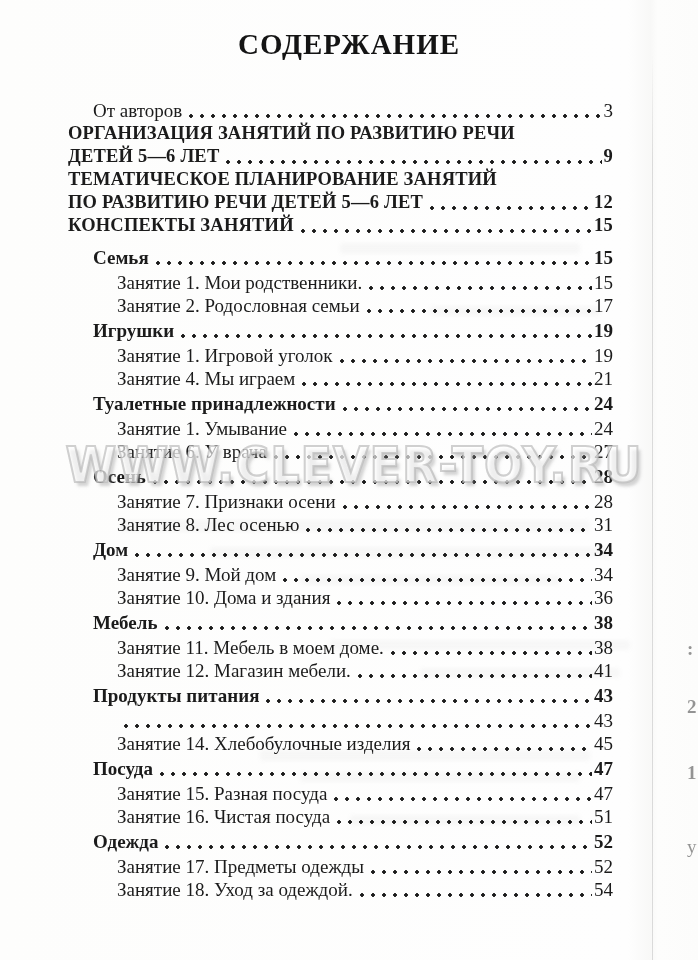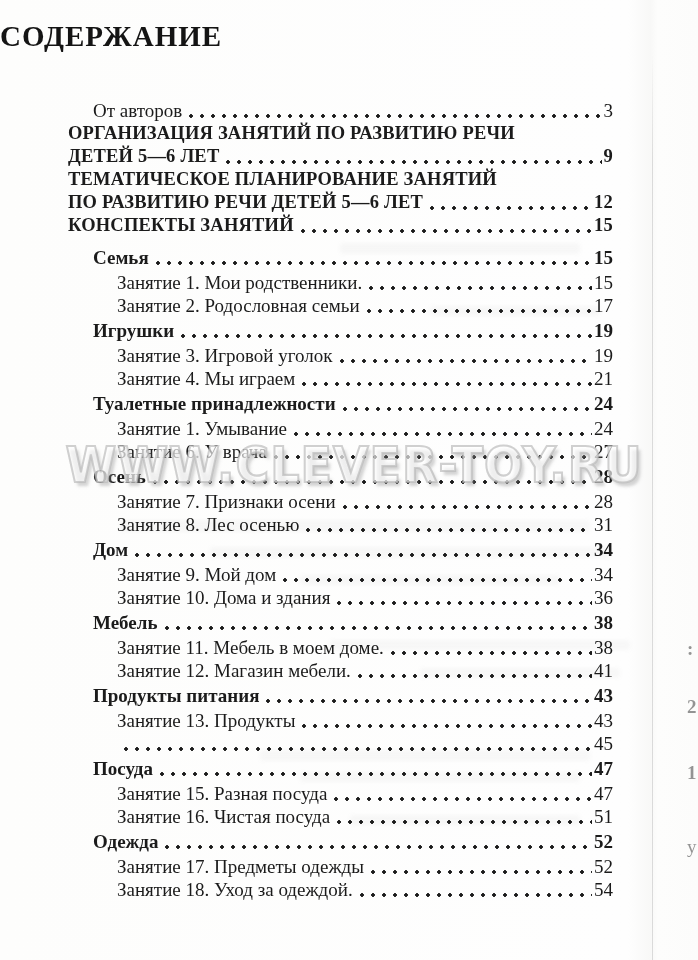--- a/index.html
+++ b/index.html
@@ -7,21 +7,21 @@
     width:698px; height:960px;
     background:#ffffff;
     font-family:"Liberation Serif","DejaVu Serif",serif;
   }
   .page {
     position:relative; width:698px; height:960px; overflow:hidden;
     background:linear-gradient(90deg,#fdfdfc 0%,#fefefe 90%,#f8f8f7 93.2%,#fdfdfc 94.2%,#fcfcfb 100%);
     color:#1b1b1b;
   }
   .page-title {
-    margin:0; padding-top:20px; 
+    margin:8px; padding-top:20px; text-align:center;
     font-size:29px; font-weight:bold; letter-spacing:1px; color:#141414;
   }
   .toc { position:absolute; left:68px; top:99px; width:545px; }
   .row { display:flex; height:23px; line-height:23px; font-size:19px; }
   .row .label { white-space:nowrap; }
   .row.note   { padding-left:25px;text-align:right; }
   .row.lesson { padding-left:49px;align-items:flex-end; }
   .row.section { padding-left:25px; font-weight:bold; margin-top:2px; margin-bottom:2px; }
   .row.chapter { font-weight:bold; font-size:18.5px; letter-spacing:0.2px; }
   .row.chapter.first-line { }
@@ -126,21 +126,21 @@
         <span class="label">Занятие 2. Родословная семьи</span>
         <span class="leader"></span>
         <span class="pagenum">17</span>
       </div>
       <div class="row section">
         <span class="label">Игрушки</span>
         <span class="leader"></span>
         <span class="pagenum">19</span>
       </div>
       <div class="row lesson">
-        <span class="label">Занятие 3. Игровой уголок</span>
+        <span class="label">Занятие 1. Игровой уголок</span>
         <span class="leader"></span>
         <span class="pagenum">19</span>
       </div>
       <div class="row lesson">
         <span class="label">Занятие 4. Мы играем</span>
         <span class="leader"></span>
         <span class="pagenum">21</span>
       </div>
       <div class="row section">
         <span class="label">Туалетные принадлежности</span>
@@ -201,25 +201,25 @@
         <span class="label">Занятие 12. Магазин мебели.</span>
         <span class="leader"></span>
         <span class="pagenum">41</span>
       </div>
       <div class="row section">
         <span class="label">Продукты питания</span>
         <span class="leader"></span>
         <span class="pagenum">43</span>
       </div>
       <div class="row lesson">
-        <span class="label">Занятие 13. Продукты</span>
         <span class="leader"></span>
         <span class="pagenum">43</span>
       </div>
       <div class="row lesson">
+        <span class="label">Занятие 14. Хлебобулочные изделия</span>
         <span class="leader"></span>
         <span class="pagenum">45</span>
       </div>
       <div class="row section">
         <span class="label">Посуда</span>
         <span class="leader"></span>
         <span class="pagenum">47</span>
       </div>
       <div class="row lesson">
         <span class="label">Занятие 15. Разная посуда</span>

